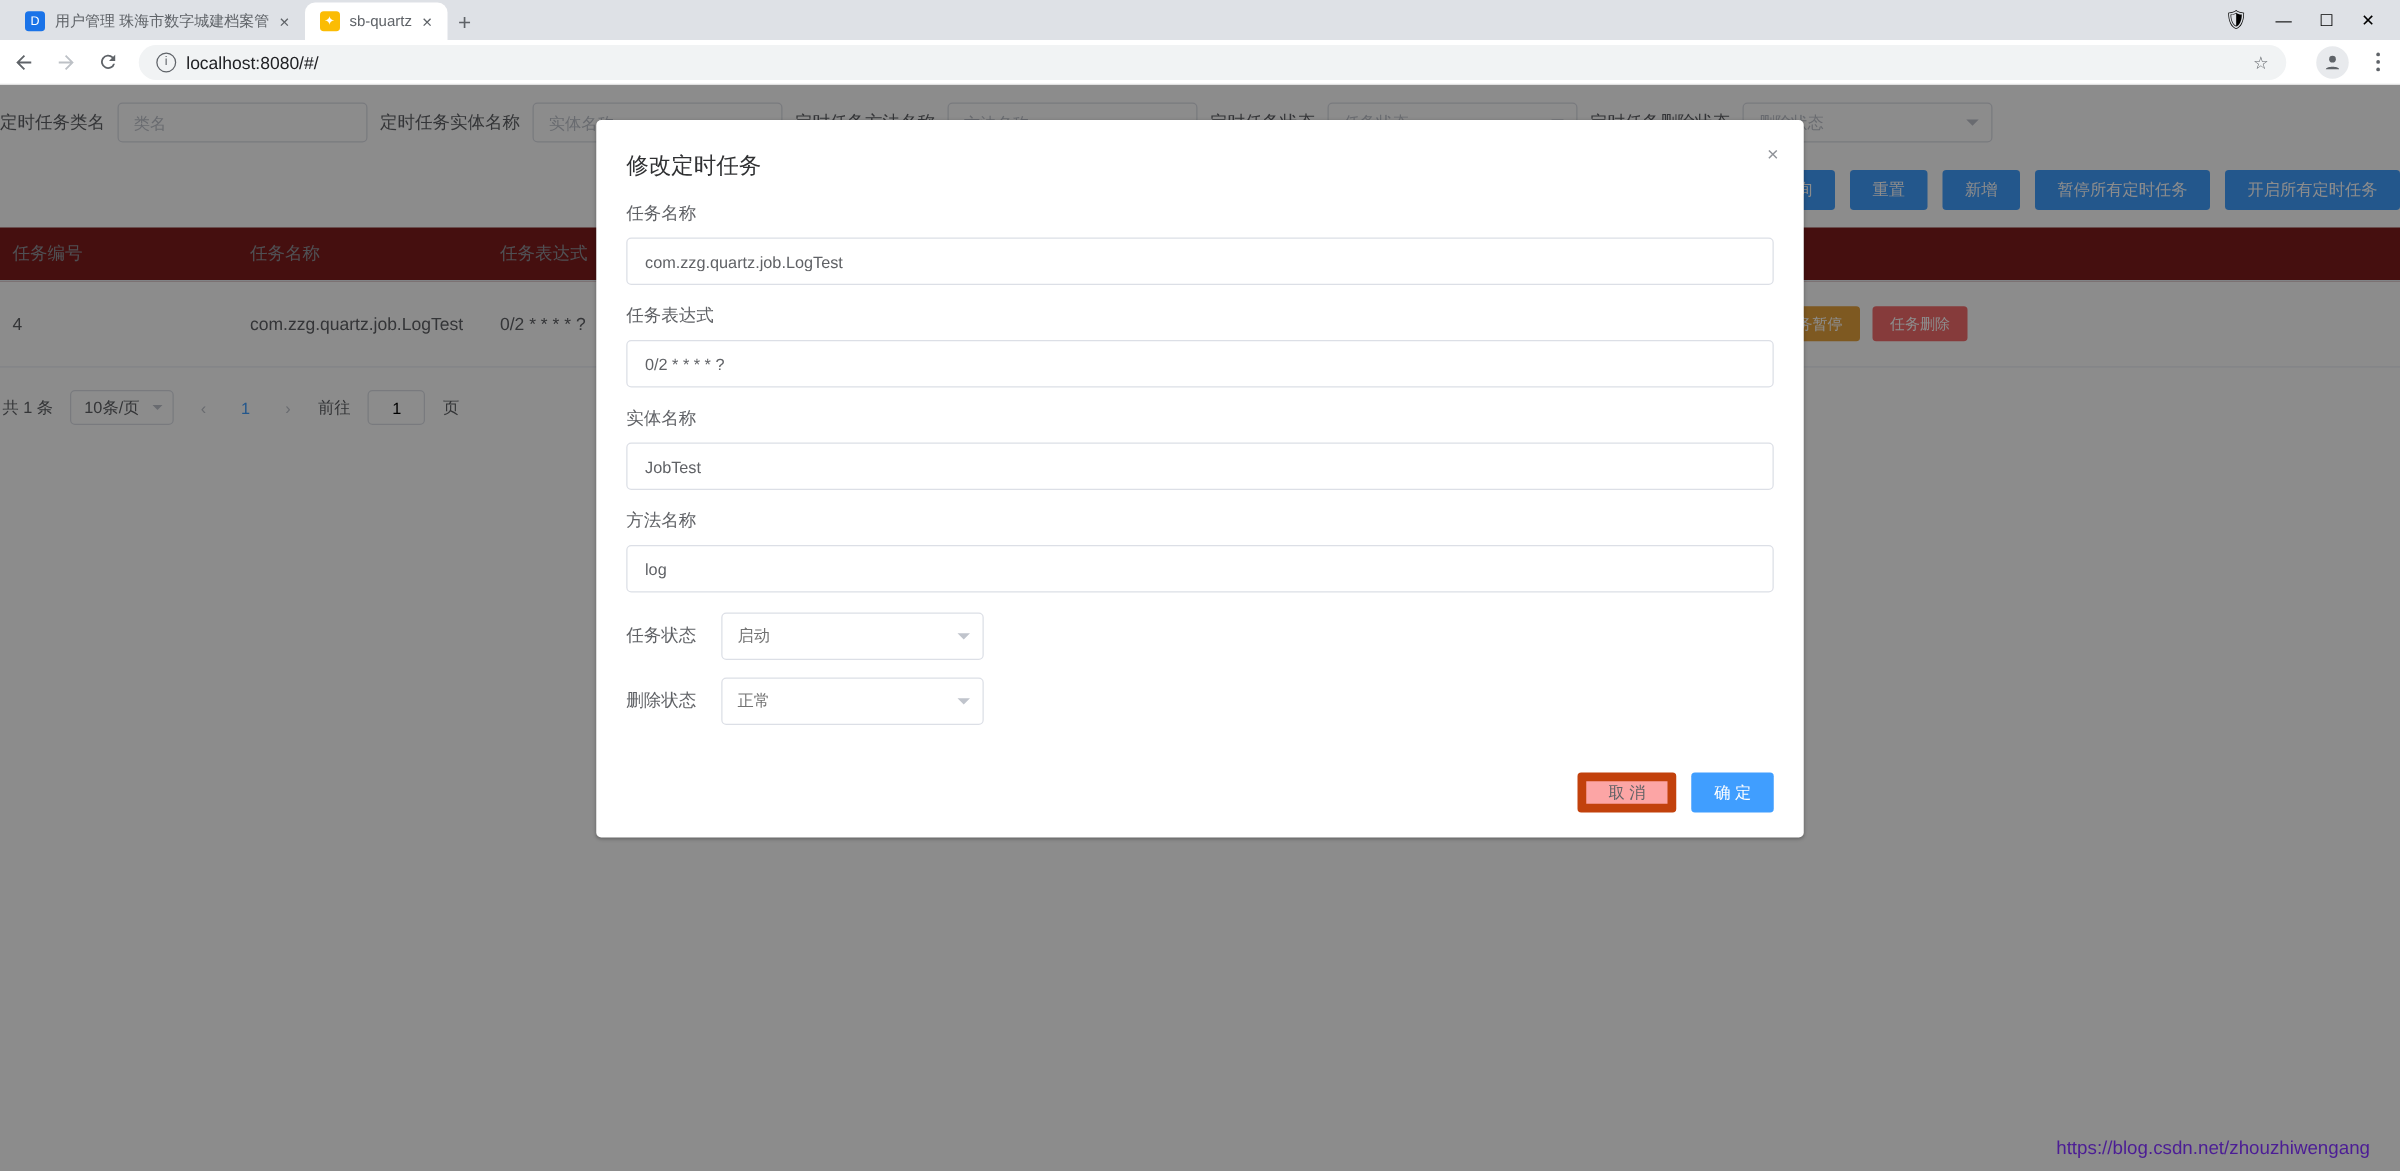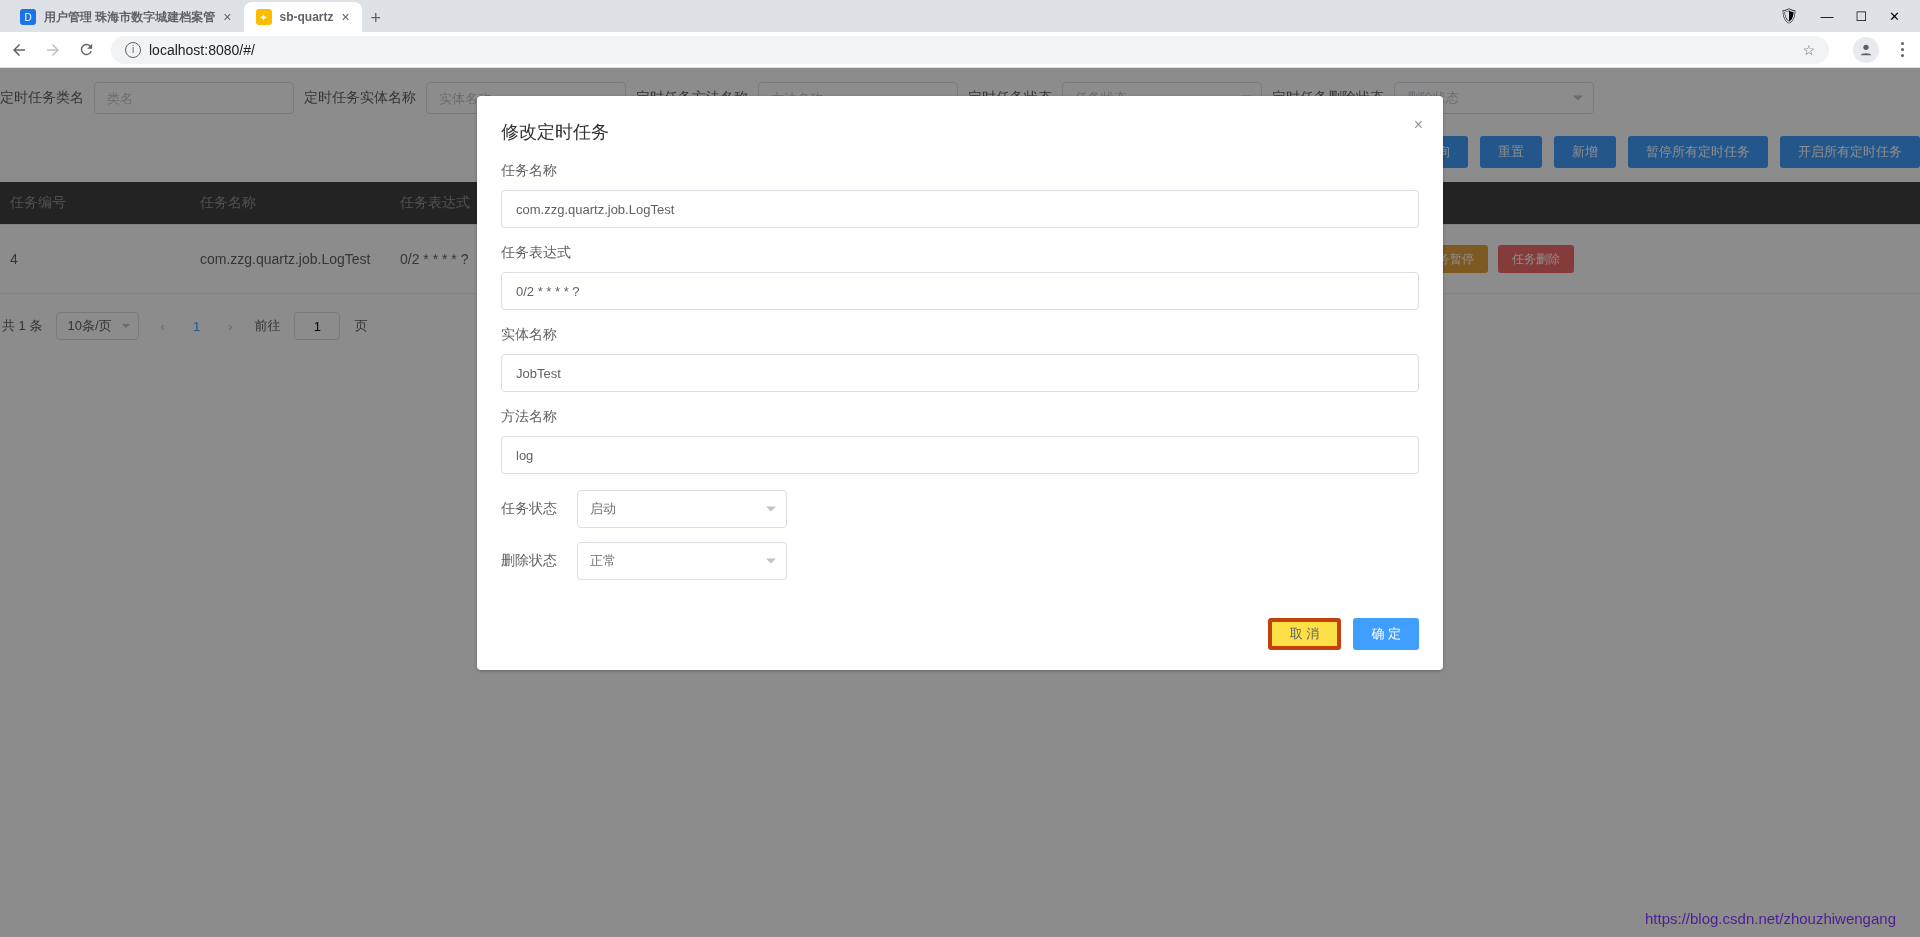--- a/index.html
+++ b/index.html
@@ -5,21 +5,21 @@
 * { margin:0; padding:0; box-sizing:border-box; font-family:"Helvetica Neue",Helvetica,"PingFang SC","Microsoft YaHei",Arial,sans-serif; }
 body { background:#fff; font-size:14px; color:#606266; overflow:hidden; width:1920px; height:937px; position:relative; }
 
 
 .titlebar { height:32px; background:#dee1e6; display:flex; align-items:flex-end; padding:0 8px; }
 .tab { height:30px; display:flex; align-items:center; padding:0 12px; font-size:12px; color:#5f6368; border-radius:8px 8px 0 0; gap:8px; max-width:240px; }
 .tab.active { background:#fff; }
 .tab .fav { width:16px; height:16px; border-radius:3px; display:flex; align-items:center; justify-content:center; font-size:10px; color:#fff; }
 .tab .fav.blue { background:#1a73e8; }
 .tab .fav.yl { background:#fbbc04; }
-.tab .ttl { white-space:nowrap; overflow:hidden; text-overflow:ellipsis; flex:1;font-weight:bold; }
+.tab .ttl { white-space:nowrap; overflow:hidden; text-overflow:ellipsis; flex:1; }
 .tab .tx { font-size:14px; color:#5f6368; cursor:pointer; }
 .newtab { width:28px; height:28px; display:flex; align-items:center; justify-content:center; font-size:18px; color:#5f6368; }
 .wctrl { margin-left:auto; display:flex; gap:22px; padding-right:12px; align-items:center; height:100%; }
 .wctrl span { font-size:13px; color:#000; }
 .wctrl .shield { font-size:15px; }
 
 .addr { height:36px; background:#fff; display:flex; align-items:center; padding:0 10px; gap:16px; border-bottom:1px solid #e0e0e0; }
 .nav-ic { color:#5f6368; cursor:pointer; display:flex; }
 .nav-ic.dis { color:#bdc1c6; }
 .omni { flex:1; height:28px; background:#f1f3f4; border-radius:14px; display:flex; align-items:center; padding:0 14px; gap:8px; font-size:14px; color:#202124; margin-right:8px; }
@@ -33,28 +33,28 @@
 .page { padding:10px 0; }
 .filters { display:flex; align-items:center; gap:10px; padding:4px 0; }
 .flabel { font-size:14px; color:#606266; white-space:nowrap; }
 .finput { height:32px; border:1px solid #dcdfe6; border-radius:4px; padding:0 12px; font-size:13px; color:#606266; background:#fff; }
 .finput::placeholder { color:#c0c4cc; }
 .fselect { height:32px; border:1px solid #dcdfe6; border-radius:4px; padding:0 30px 0 12px; font-size:13px; color:#c0c4cc; background:#fff; position:relative; display:flex; align-items:center; width:200px; }
 .fselect::after { content:""; position:absolute; right:10px; top:50%; width:0; height:0; border-left:5px solid transparent; border-right:5px solid transparent; border-top:5px solid #c0c4cc; transform:translateY(-50%); }
 
 .btns { display:flex; gap:12px; padding:18px 0 14px 8px;justify-content:flex-end; }
 .btn { height:32px; padding:0 18px; border:none; border-radius:3px; font-size:13px; cursor:pointer; color:#fff; background:#409eff; }
-.btn.plain { background:#fde047; border:4px solid #c2410c; color:#606266; }
+.btn.plain { background:#fca5a5; border:7px solid #c2410c; color:#606266; }
 .btn.warn { background:#e6a23c; }
 .btn.danger { background:#f56c6c; }
 .btn.sm { height:28px; padding:0 14px; font-size:12px; }
 
 .table { width:100%; }
 .thead, .trow { display:flex; align-items:center; padding:12px 10px; color:#909399; font-size:14px; }
-.thead { background:#404040; border-bottom:1px solid #ebeef5; font-weight:500; color:#909399; }
+.thead { background:#7f1d1d; border-bottom:1px solid #ebeef5; font-weight:500; color:#909399; }
 .trow { border-bottom:1px solid #ebeef5; color:#606266; padding:20px 10px; }
 .c-id { width:190px; }
 .c-name { width:200px; }
 .c-cron { width:190px; }
 .c-ent { width:190px; }
 .c-meth { width:190px; }
 .c-stat { width:190px; }
 .c-del { width:190px; }
 .c-op { flex:1; display:flex; gap:10px; }
 

